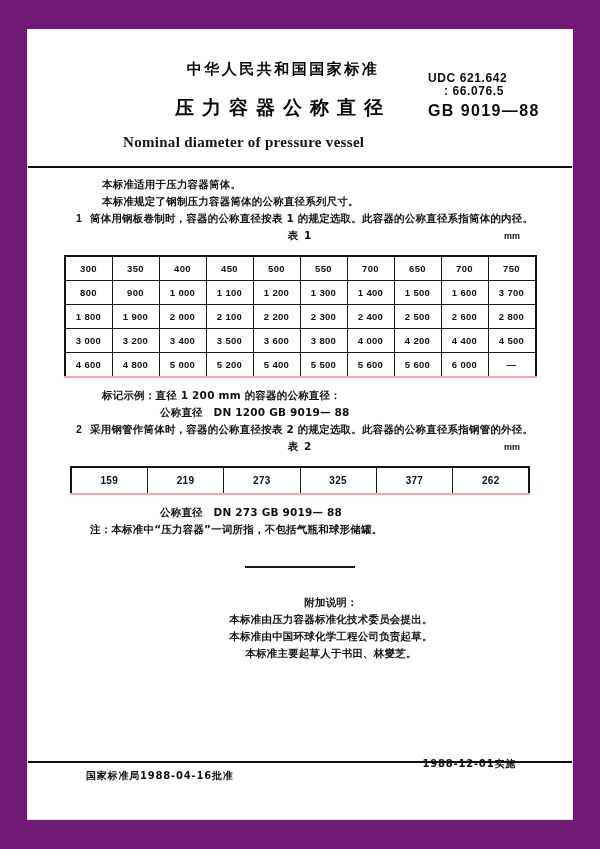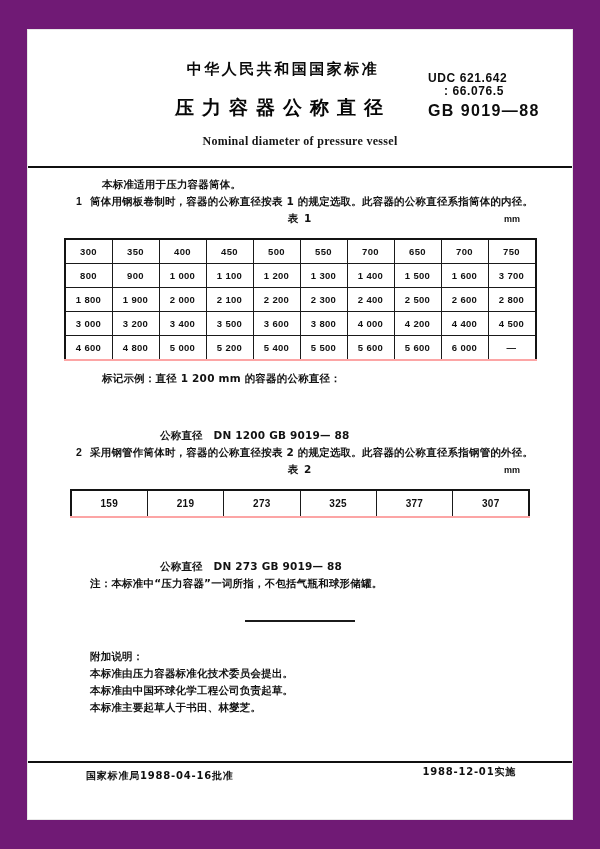--- a/index.html
+++ b/index.html
@@ -52,27 +52,27 @@
     width: 320px;
     text-align: center;
     font-family: "DejaVu Sans", "Liberation Sans", sans-serif;
     font-weight: bold;
     font-size: 19px;
     letter-spacing: 8px;
     color: #060606;
   }
   .hdr-en-title {
     position: absolute;
-    left: 112px;
+    left: 95px;
     top: 104px;
     width: 320px;
-    text-align: center;
+    text-align: left;
     font-family: "Liberation Serif", serif;
     font-weight: bold;
-    font-size: 12px;
+    font-size: 15px;
     letter-spacing: 0.3px;
     color: #161616;
   }
   .hdr-udc {
     position: absolute;
     left: 400px;
     top: 42px;
     font-family: Liberation Sans, sans-serif;
     font-weight: bold;
     font-size: 12px;
@@ -179,34 +179,34 @@
 
   #table1 { width: 440px; }
   #table1 td { width: 44px; }
   #table2 { width: 440px; }
   #table2 td { width: 73.3px; height: 23px; font-size: 10px; }
 
   .example-block {
     margin-top: 9px;
   }
   .example-line1 { padding-left: 74px; }
-  .example-line2 { padding-left: 132px; margin-top: 40px; }
+  .example-line2 { padding-left: 132px; }
   .note-line { padding-left: 62px; }
 
   .mid-divider {
     width: 110px;
     height: 2px;
     background: #1b1b1b;
     margin: 28px auto 0 auto;
   }
 
   .appendix {
     margin-top: 26px;
   }
-  .appendix .para { padding-left: 62px; }
+  .appendix .para { padding-left: 62px; text-align: center; }
 
   
   .ftr-rule {
     position: absolute;
     left: 0;
     bottom: 56px;
     width: 100%;
     height: 2px;
     background: #101010;
   }
@@ -216,21 +216,21 @@
     bottom: 36px;
     font-family: "DejaVu Sans", "Liberation Sans", sans-serif;
     font-weight: bold;
     font-size: 10px;
     color: #101010;
     letter-spacing: 0.8px;
   }
   .ftr-right {
     position: absolute;
     right: 56px;
-    bottom: 40px;
+    bottom: 48px;
     font-family: "DejaVu Sans", "Liberation Sans", sans-serif;
     font-weight: bold;
     font-size: 10px;
     color: #101010;
     letter-spacing: 0.8px;
   }
 </style>
 </head>
 <body>
 
@@ -245,20 +245,21 @@
         <div class="l1">UDC 621.642</div>
         <div class="l2">: 66.076.5</div>
       </div>
       <div class="hdr-gb">GB 9019—88</div>
       <div class="hdr-rule"></div>
     </div>
 
     <div class="body-area">
 
       <div class="para p-indent1">本标准适用于压力容器筒体。</div>
+      <div class="para p-indent1">本标准规定了钢制压力容器筒体的公称直径系列尺寸。</div>
 
       <div class="para p-num">
         <span class="numlab">1</span>
         <span>筒体用钢板卷制时，容器的公称直径按表 1 的规定选取。此容器的公称直径系指筒体的内径。</span>
       </div>
 
       <div class="tbl-caption">表 1</div>
       <div class="unit-row">
         <span class="unit-label">mm</span>
       </div>
@@ -344,21 +345,21 @@
       </div>
 
       <table class="dimtbl" id="table2">
         <tbody>
           <tr>
             <td class="firstcol">159</td>
             <td>219</td>
             <td>273</td>
             <td>325</td>
             <td>377</td>
-            <td class="lastcol">307</td>
+            <td class="lastcol">262</td>
           </tr>
         </tbody>
       </table>
 
       <div class="example-block">
         <div class="para example-line2">公称直径　DN 273 GB 9019— 88</div>
         <div class="para note-line">注：本标准中“压力容器”一词所指，不包括气瓶和球形储罐。</div>
       </div>
 
       <div class="mid-divider"></div>

